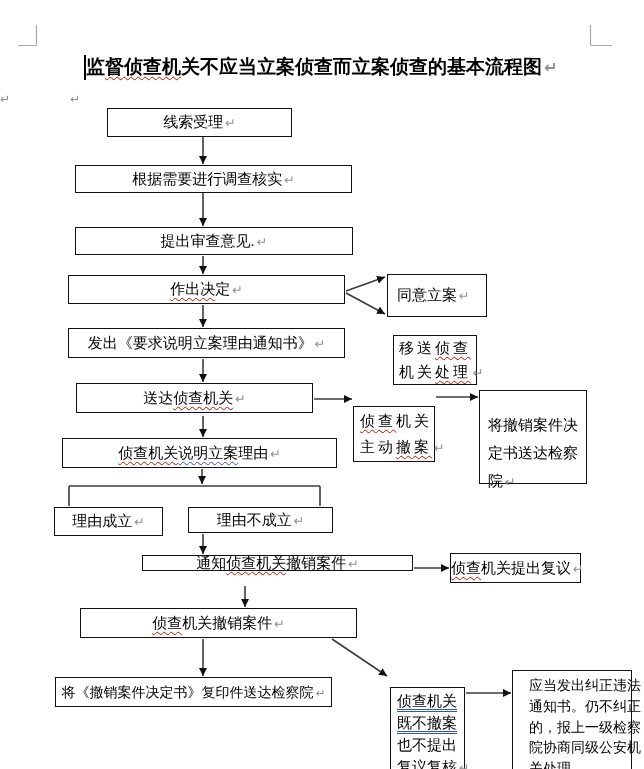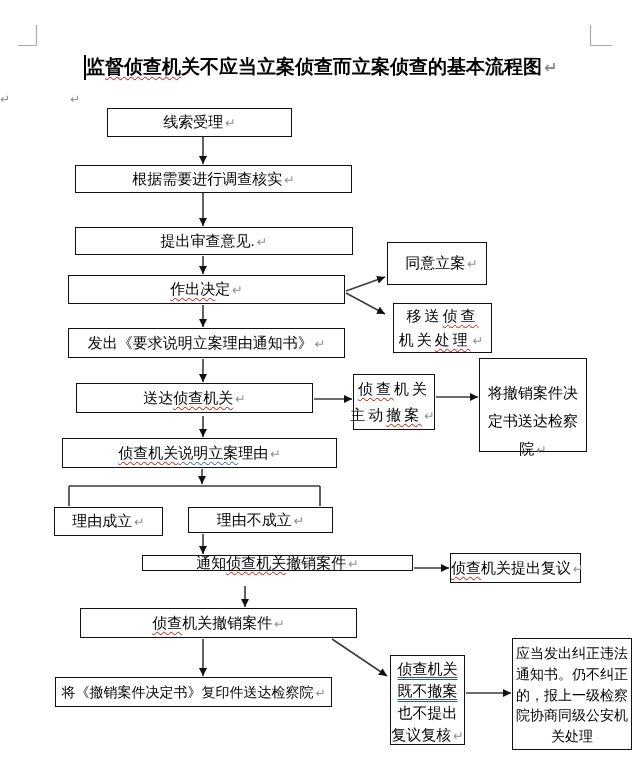--- a/index.html
+++ b/index.html
@@ -16,43 +16,43 @@
   #canvas{position:absolute;left:0;top:0;width:644px;height:769px;}
   svg.wires{position:absolute;left:0;top:0;pointer-events:none;}
   .title{
     position:absolute;left:86px;top:54px;height:26px;
     font-size:19px;font-weight:bold;white-space:nowrap;letter-spacing:0px;
   }
   .caret{position:absolute;left:84px;top:55px;width:2px;height:25px;background:#000;}
   .node{
     position:absolute;border:1.5px solid var(--border);background:#fff;
     box-sizing:border-box;font-size:15px;line-height:1.35;
-    display:flex;flex-direction:column;justify-content:center;align-items:center;
+    display:flex;flex-direction:column;justify-content:center;
   }
   .node .tl{white-space:nowrap;}
   .node.c .tl{width:100%;text-align:center;}
-  .node.ml{justify-content:center;}
+  .node.ml{justify-content:center;margin-top:32px;}
   .pc{color:#909090;font-size:0.85em;margin-left:2px;font-family:"DejaVu Sans",sans-serif;}
   .pc.free{position:absolute;font-size:12px;margin:0;}
   .sp-red{text-decoration:underline;text-decoration-style:wavy;
           text-decoration-color:var(--spell-red);text-decoration-thickness:1px;
           text-underline-offset:3px;}
   .sp-blue{text-decoration:underline;text-decoration-style:wavy;
            text-decoration-color:var(--grammar-blue);text-decoration-thickness:1px;
            text-underline-offset:3px;}
   .sp-blue2{text-decoration:underline;text-decoration-style:double;
             text-decoration-color:var(--grammar-blue);text-decoration-thickness:1px;
             text-underline-offset:3px;}
   
   #n-clue     {left:107px;top:108px;width:185px;height:29px;}
   #n-verify   {left:75px; top:165px;width:277px;height:28px;}
   #n-opinion  {left:75px; top:227px;width:278px;height:28px;}
   #n-decide   {left:68px; top:275px;width:277px;height:29px;}
   #n-agree    {left:387px;top:242px;width:100px;height:43px;padding-left:9px;}
-  #n-transfer {left:393px;top:303px;width:99px;height:50px;padding:0 5px;line-height:24px;letter-spacing:3px;}
+  #n-transfer {left:393px;top:303px;width:84px;height:50px;padding:0 5px;line-height:24px;letter-spacing:3px;}
   #n-notice   {left:68px; top:328px;width:277px;height:30px;}
   #n-deliver  {left:76px; top:383px;width:237px;height:30px;}
   #n-voluntary{left:353px;top:374px;width:82px;height:56px;padding:2px 6px;line-height:26px;letter-spacing:3px;}
   #n-senddec  {left:479px;top:358px;width:108px;height:94px;padding:20px 8px;line-height:28px;justify-content:flex-start;}
   #n-explain  {left:62px; top:438px;width:275px;height:30px;}
   #n-valid    {left:54px; top:507px;width:109px;height:29px;}
   #n-invalid  {left:188px;top:507px;width:145px;height:26px;}
   #n-notifyw  {left:142px;top:555px;width:271px;height:16px;}
   #n-recon    {left:450px;top:553px;width:131px;height:30px;}
   #n-withdraw {left:80px; top:608px;width:277px;height:30px;}

